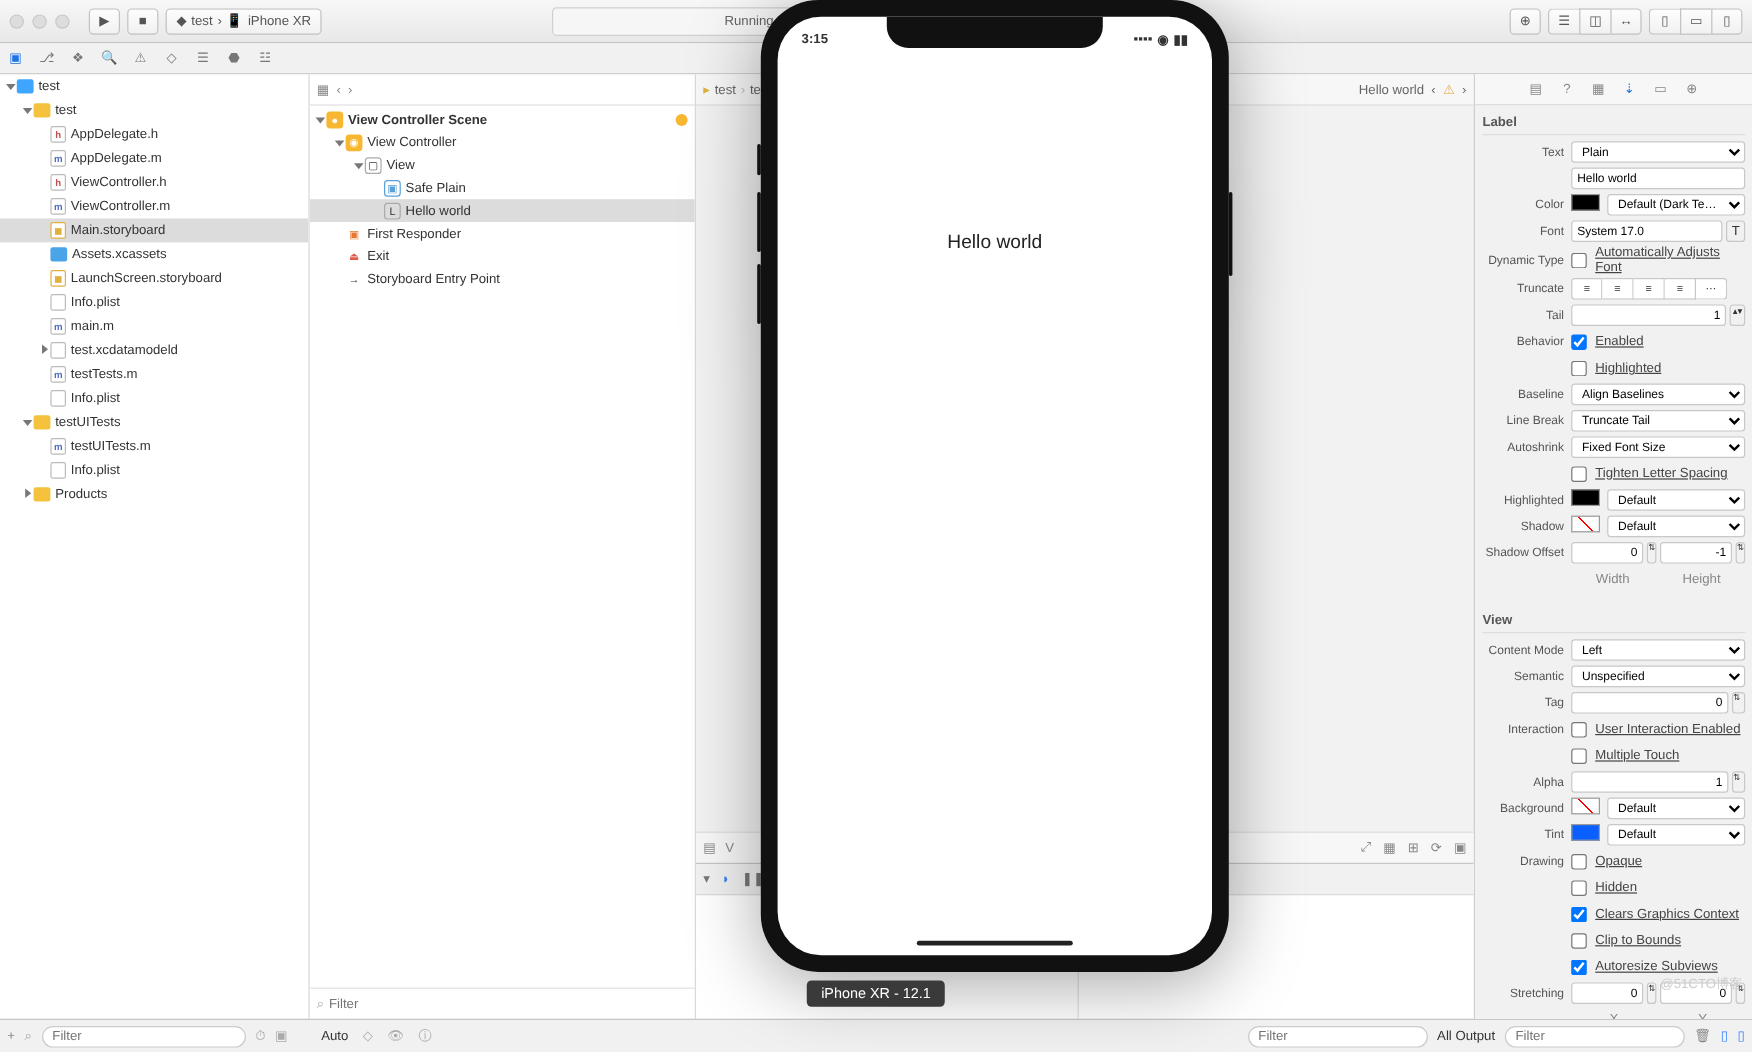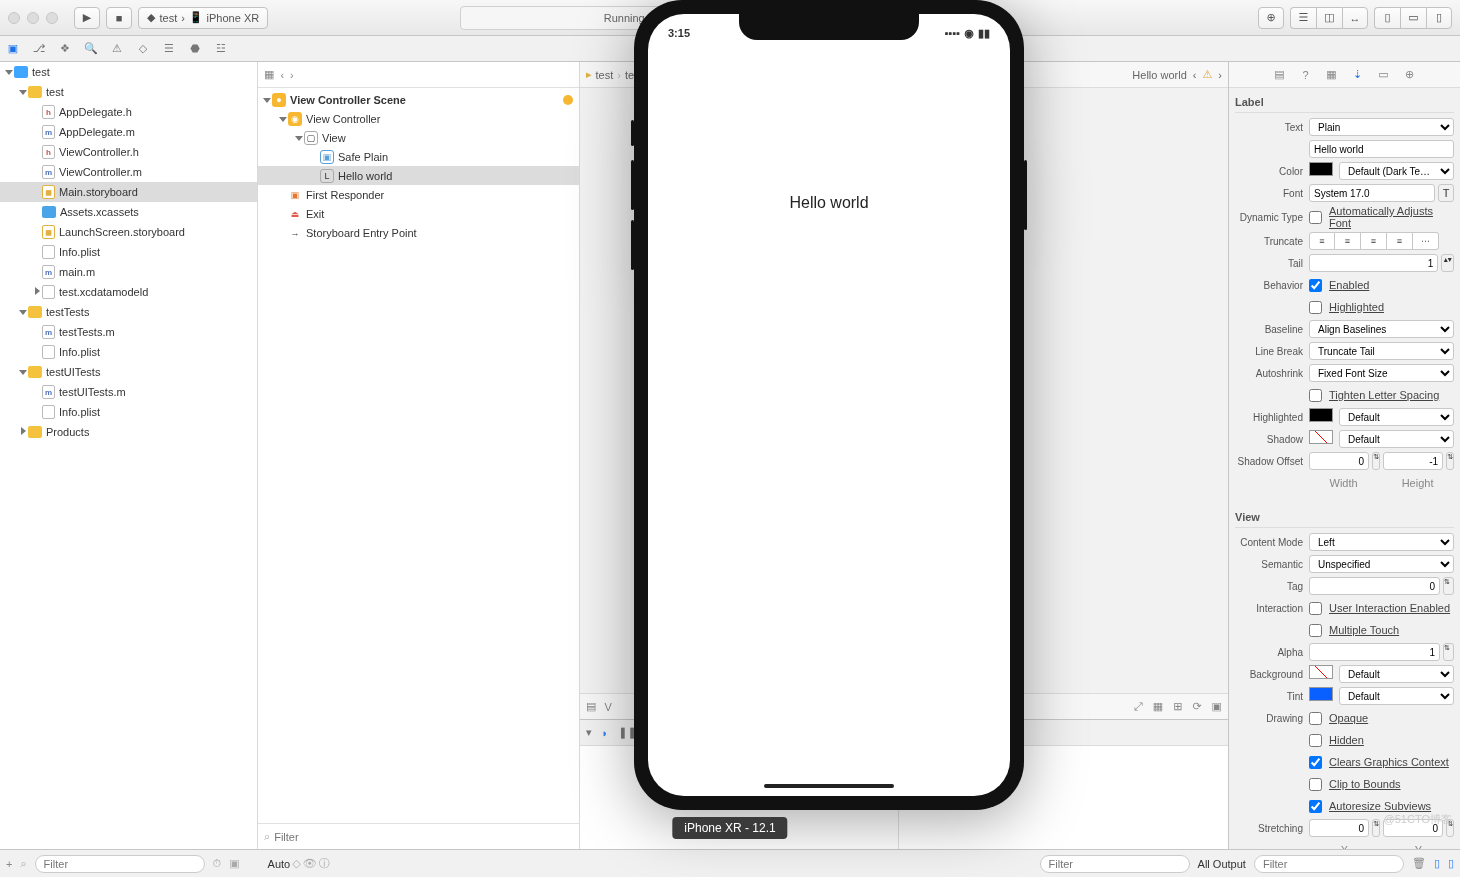--- a/index.html
+++ b/index.html
@@ -191,25 +191,20 @@
         <span class="disclosure"></span>
         <span class="icon-file m">m</span>
         <span>main.m</span>
       </div>
     <div class="tree-row indent-2">
         <span class="disclosure"><span class="tri r"></span></span>
         <span class="icon-file"></span>
         <span>test.xcdatamodeld</span>
       </div>
 
-    <div class="tree-row indent-1">
-        <span class="disclosure"><span class="tri"></span></span>
-        <span class="icon-folder yellow"></span>
-        <span>testTests</span>
-      </div>
     <div class="tree-row indent-2">
         <span class="disclosure"></span>
         <span class="icon-file m">m</span>
         <span>testTests.m</span>
       </div>
     <div class="tree-row indent-2">
         <span class="disclosure"></span>
         <span class="icon-file"></span>
         <span>Info.plist</span>
       </div>
@@ -605,21 +600,21 @@
     </div>
   </div>
 </div>
 
 <div class="footer">
   <span style="color:#888">+</span>
   <span style="color:#aaa">⌕</span>
   <input type="text" style="width: 170px;" placeholder="Filter">
   <span style="color:#aaa">⏱</span>
   <span style="color:#aaa">▣</span>
-  <span style="margin-left:20px;display:flex;align-items:center;gap:2px">
+  <span style="margin-left:20px;display:flex;align-items:center;gap:12px">
     <span>Auto</span>
       <span style="color:#aaa">◇</span>
     <span style="color:#aaa">👁</span>
     <span style="color:#aaa">ⓘ</span>
   </span>
   <input type="text" style="width: 150px; margin-left: auto;" placeholder="Filter">
   <span>All Output</span>
   <input type="text" style="width: 150px;" placeholder="Filter">
   <span style="color:#888">🗑</span>
   <span style="color:#2d7ff9">▯</span>

